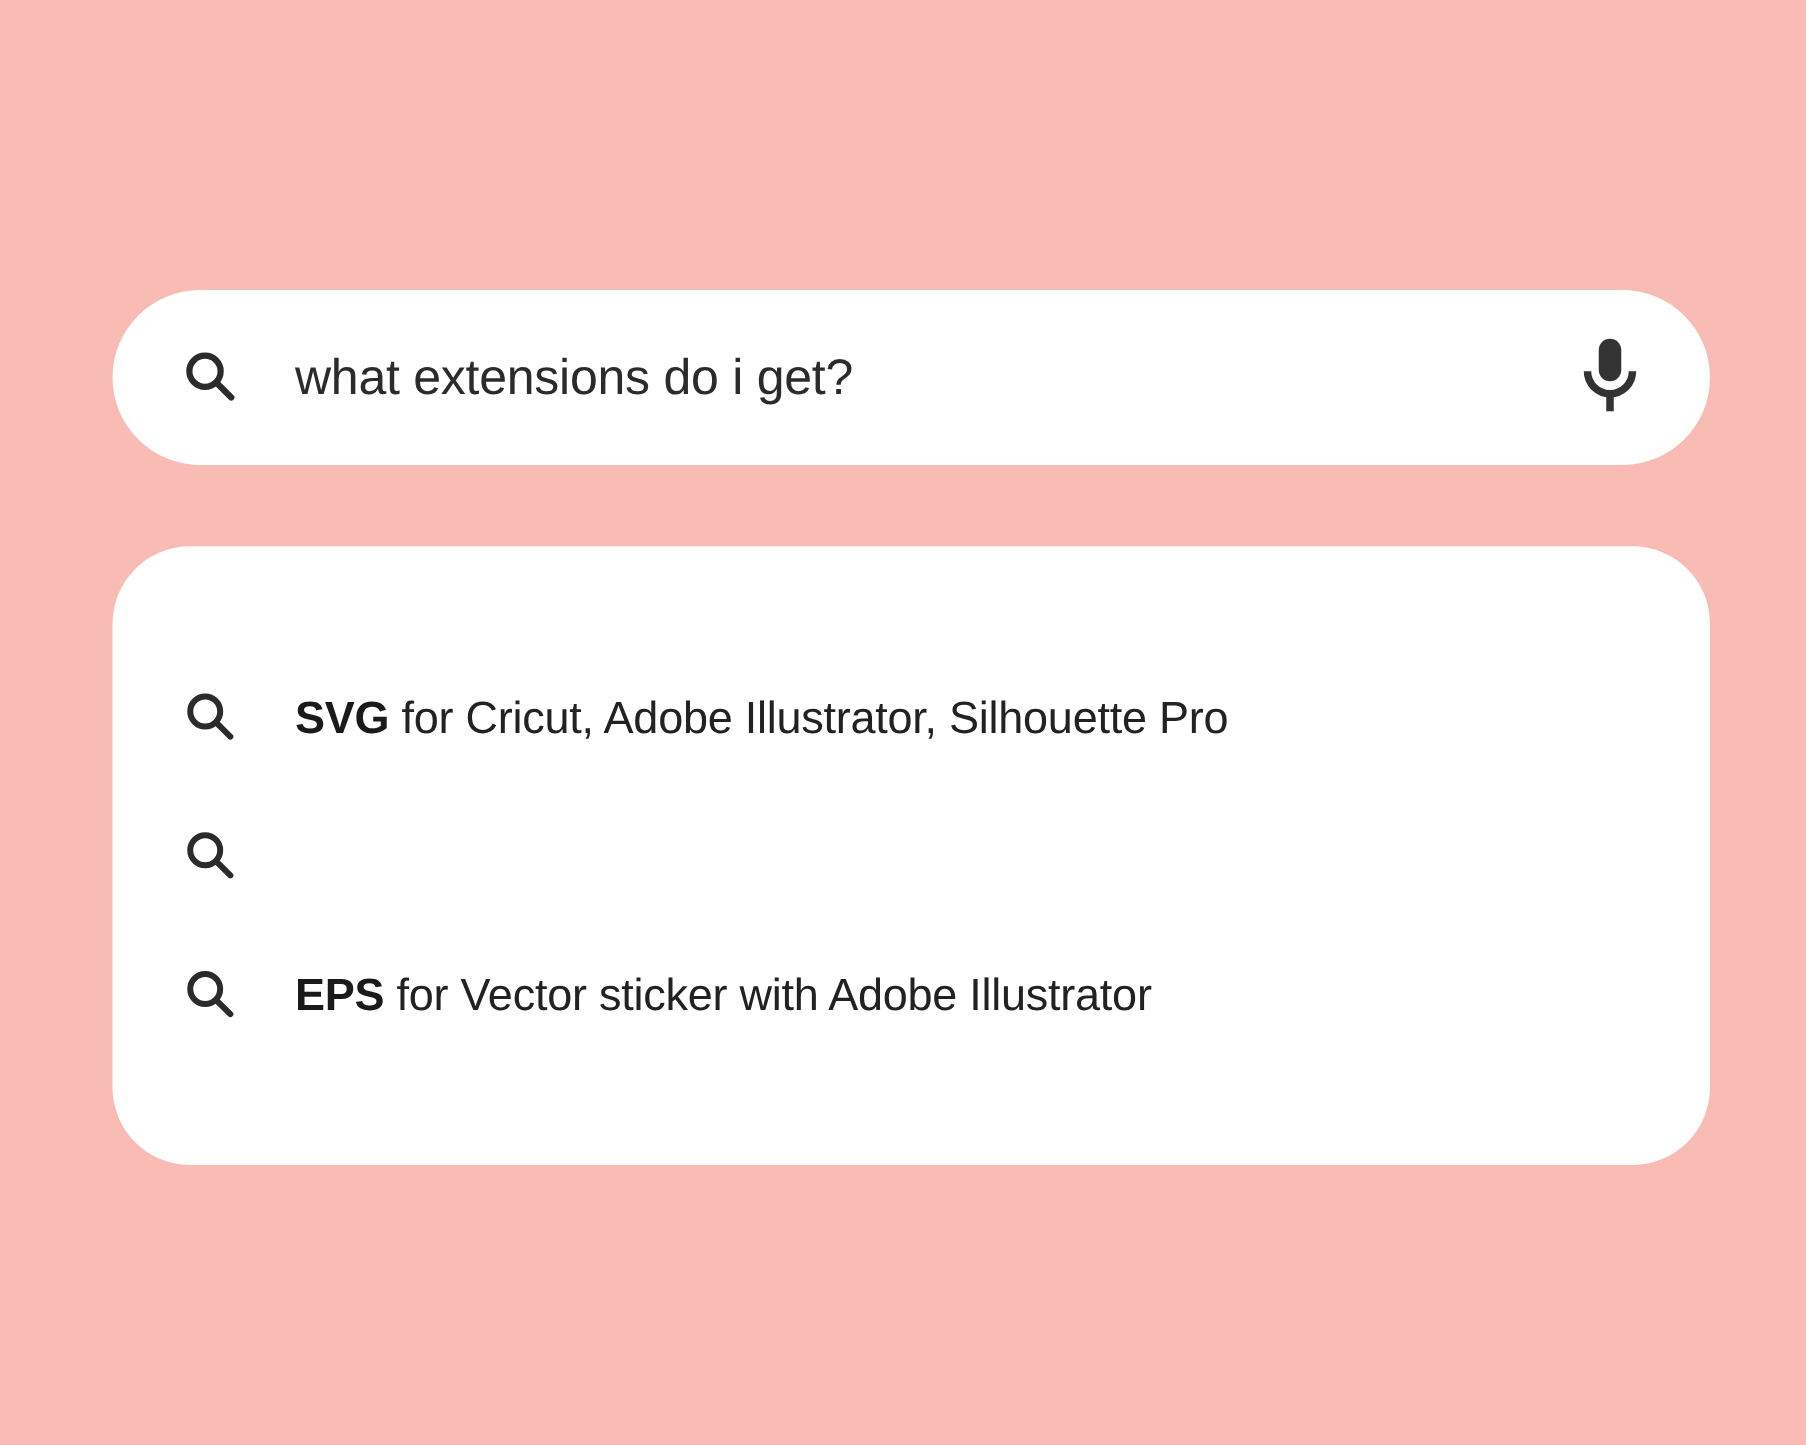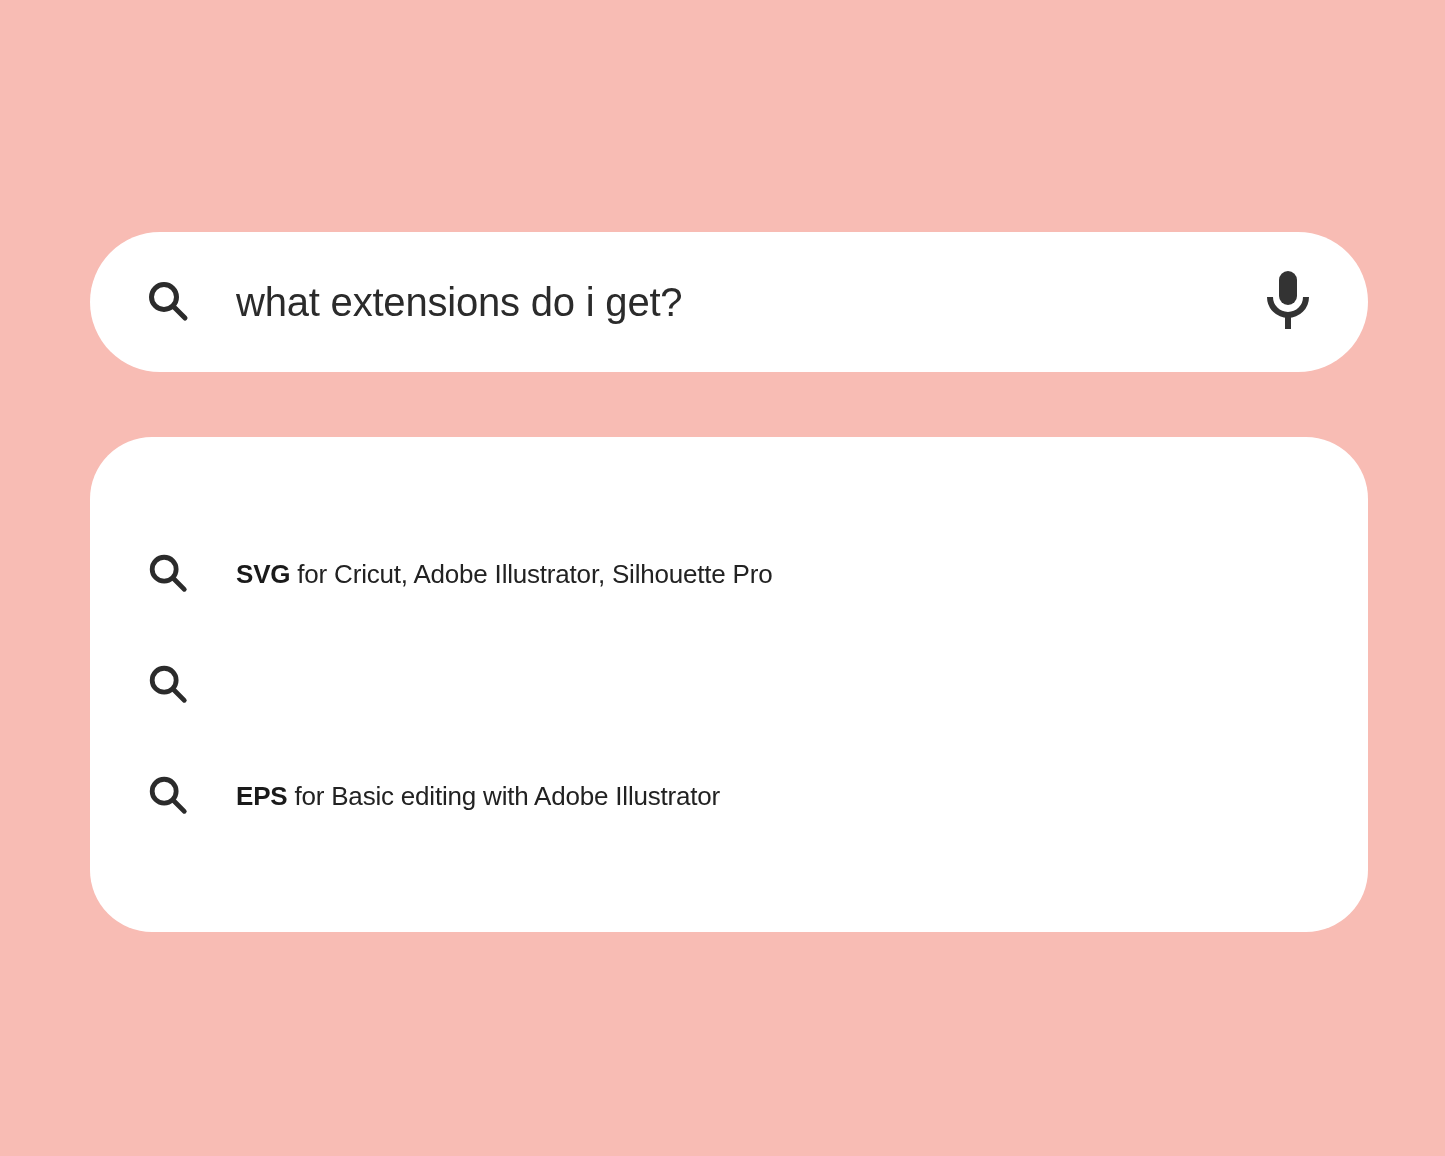--- a/index.html
+++ b/index.html
@@ -103,21 +103,21 @@
     flex: 0 0 auto;
     width: 52px;
     height: 52px;
     display: flex;
     align-items: center;
     justify-content: center;
   }
 
   .row-text {
     margin-left: 42px;
-    font-size: 26px;
+    font-size: 36px;
     line-height: 1;
     color: #222222;
     white-space: nowrap;
     letter-spacing: -0.2px;
   }
 
   .row-text .fmt {
     font-weight: 700;
     color: #1a1a1a;
   }
@@ -176,18 +176,18 @@
     </div>
 
 
     <div class="suggestion-row">
       <span class="row-icon-wrap">
         <svg width="46" height="46" viewBox="0 0 48 48" aria-hidden="true">
           <circle cx="20" cy="19" r="12.5" fill="none" stroke="#2b2b2b" stroke-width="5"></circle>
           <line x1="29.2" y1="28.2" x2="41" y2="40" stroke="#2b2b2b" stroke-width="5" stroke-linecap="round"></line>
         </svg>
       </span>
-      <span class="row-text"><span class="fmt">EPS</span><span class="rest"> for Basic editing with Adobe Illustrator</span></span>
+      <span class="row-text"><span class="fmt">EPS</span><span class="rest"> for Vector sticker with Adobe Illustrator</span></span>
     </div>
 
   </div>
 
 </div>
 
 </body></html>

